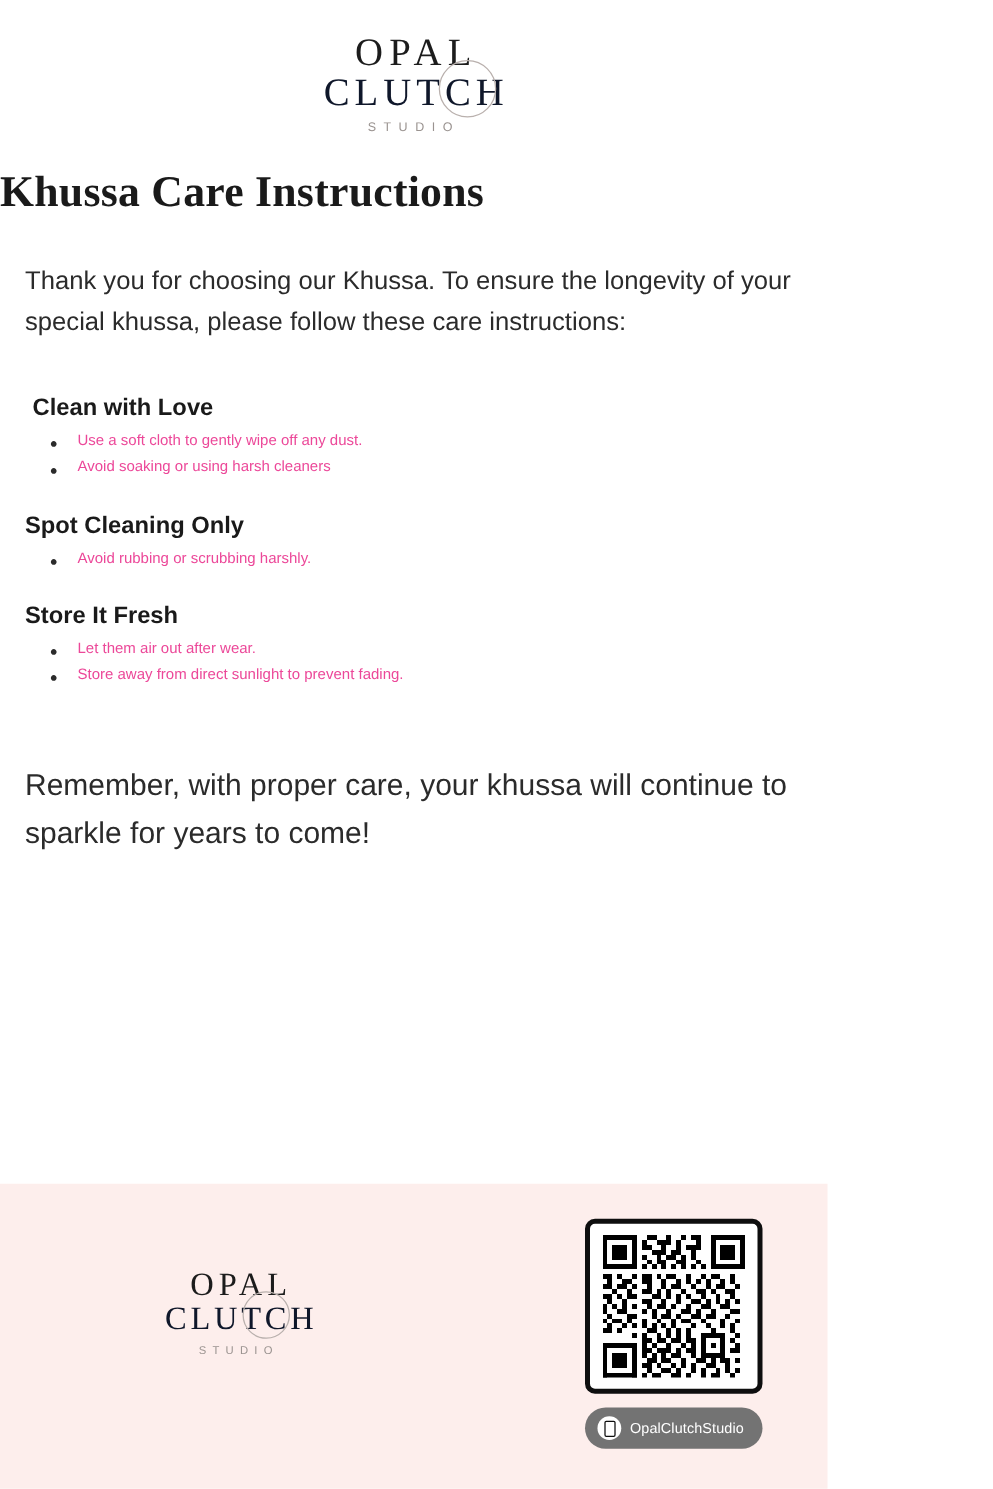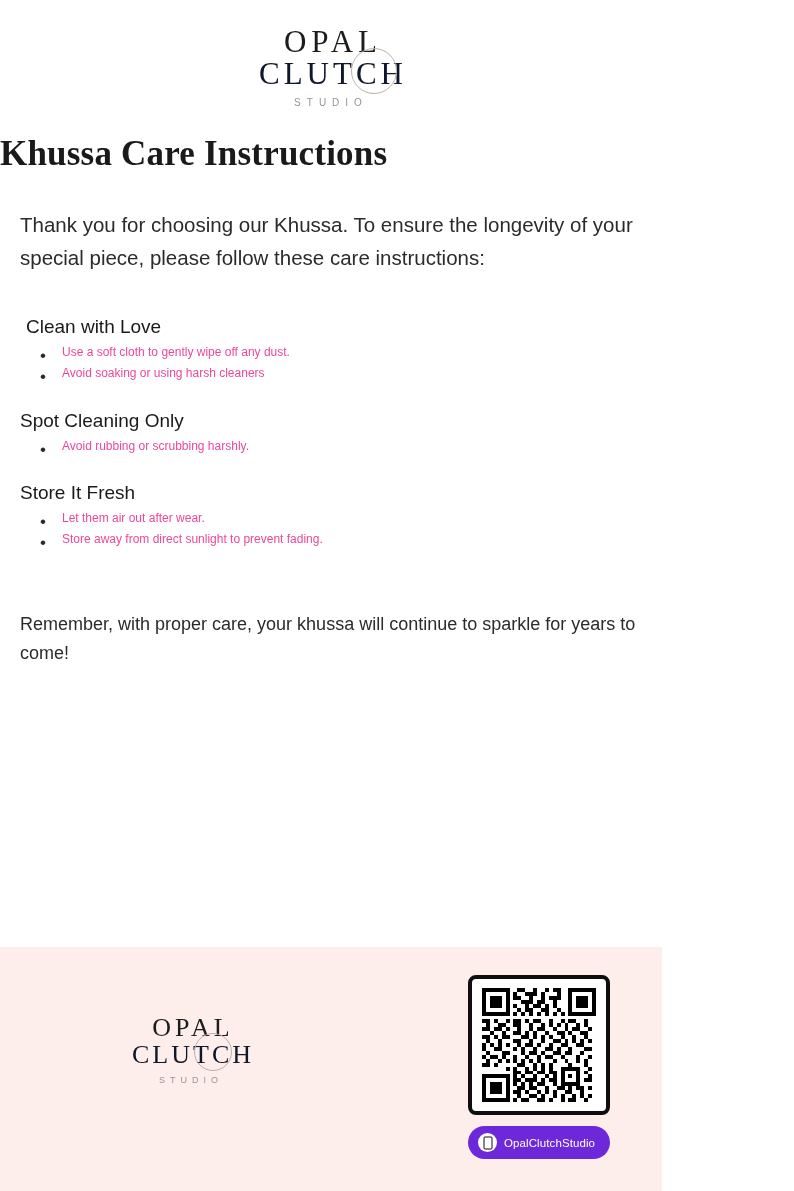--- a/index.html
+++ b/index.html
@@ -92,21 +92,21 @@
   }
 
   .section {
     margin-top: 26px;
   }
   .section.first {
     margin-top: 42px;
   }
   .section-heading {
     font-size: 19px;
-    font-weight: normal;
+    font-weight: bold;
     color: #1a1a1a;
     margin: 0 0 4px 0;
     padding-left: 0px;
   }
   .section.first .section-heading {
     padding-left: 6px;
   }
   ul.bullets {
     margin: 0;
     padding-left: 42px;
@@ -121,21 +121,21 @@
   ul.bullets li::before {
     content: "\2022";
     position: absolute;
     left: -22px;
     top: -1px;
     font-size: 17px;
     color: #2b2b2b;
   }
 
   .closing {
-    font-size: 18px;
+    font-size: 24px;
     line-height: 1.62;
     color: #2b2b2b;
     margin-top: 60px;
     max-width: 760px;
   }
 
   
   .footer {
     height: 244px;
     background: #fdeeec;
@@ -186,21 +186,21 @@
     padding: 9px;
   }
   .qr-canvas {
     width: 100%;
     height: 100%;
     display: block;
   }
   .qr-pill {
     margin-top: 11px;
     height: 33px;
-    background: #6d28d9;
+    background: #737373;
     border-radius: 17px;
     display: flex;
     align-items: center;
     padding: 0 10px;
     box-sizing: border-box;
   }
   .qr-pill .phone-icon {
     width: 19px;
     height: 19px;
     border-radius: 50%;
@@ -238,21 +238,21 @@
       <div class="logo-clutch">CLUTCH</div>
       <div class="logo-ring"></div>
       <div class="logo-studio">STUDIO</div>
     </div>
   </div>
 
   <div class="doc-title">Khussa Care Instructions</div>
 
   <div class="content">
 
-    <p class="intro">Thank you for choosing our Khussa. To ensure the longevity of your special piece, please follow these care instructions:</p>
+    <p class="intro">Thank you for choosing our Khussa. To ensure the longevity of your special khussa, please follow these care instructions:</p>
 
     <div class="section first">
       <div class="section-heading">Clean with Love</div>
       <ul class="bullets">
         <li>Use a soft cloth to gently wipe off any dust.</li>
         <li>Avoid soaking or using harsh cleaners</li>
       </ul>
     </div>
 
 

